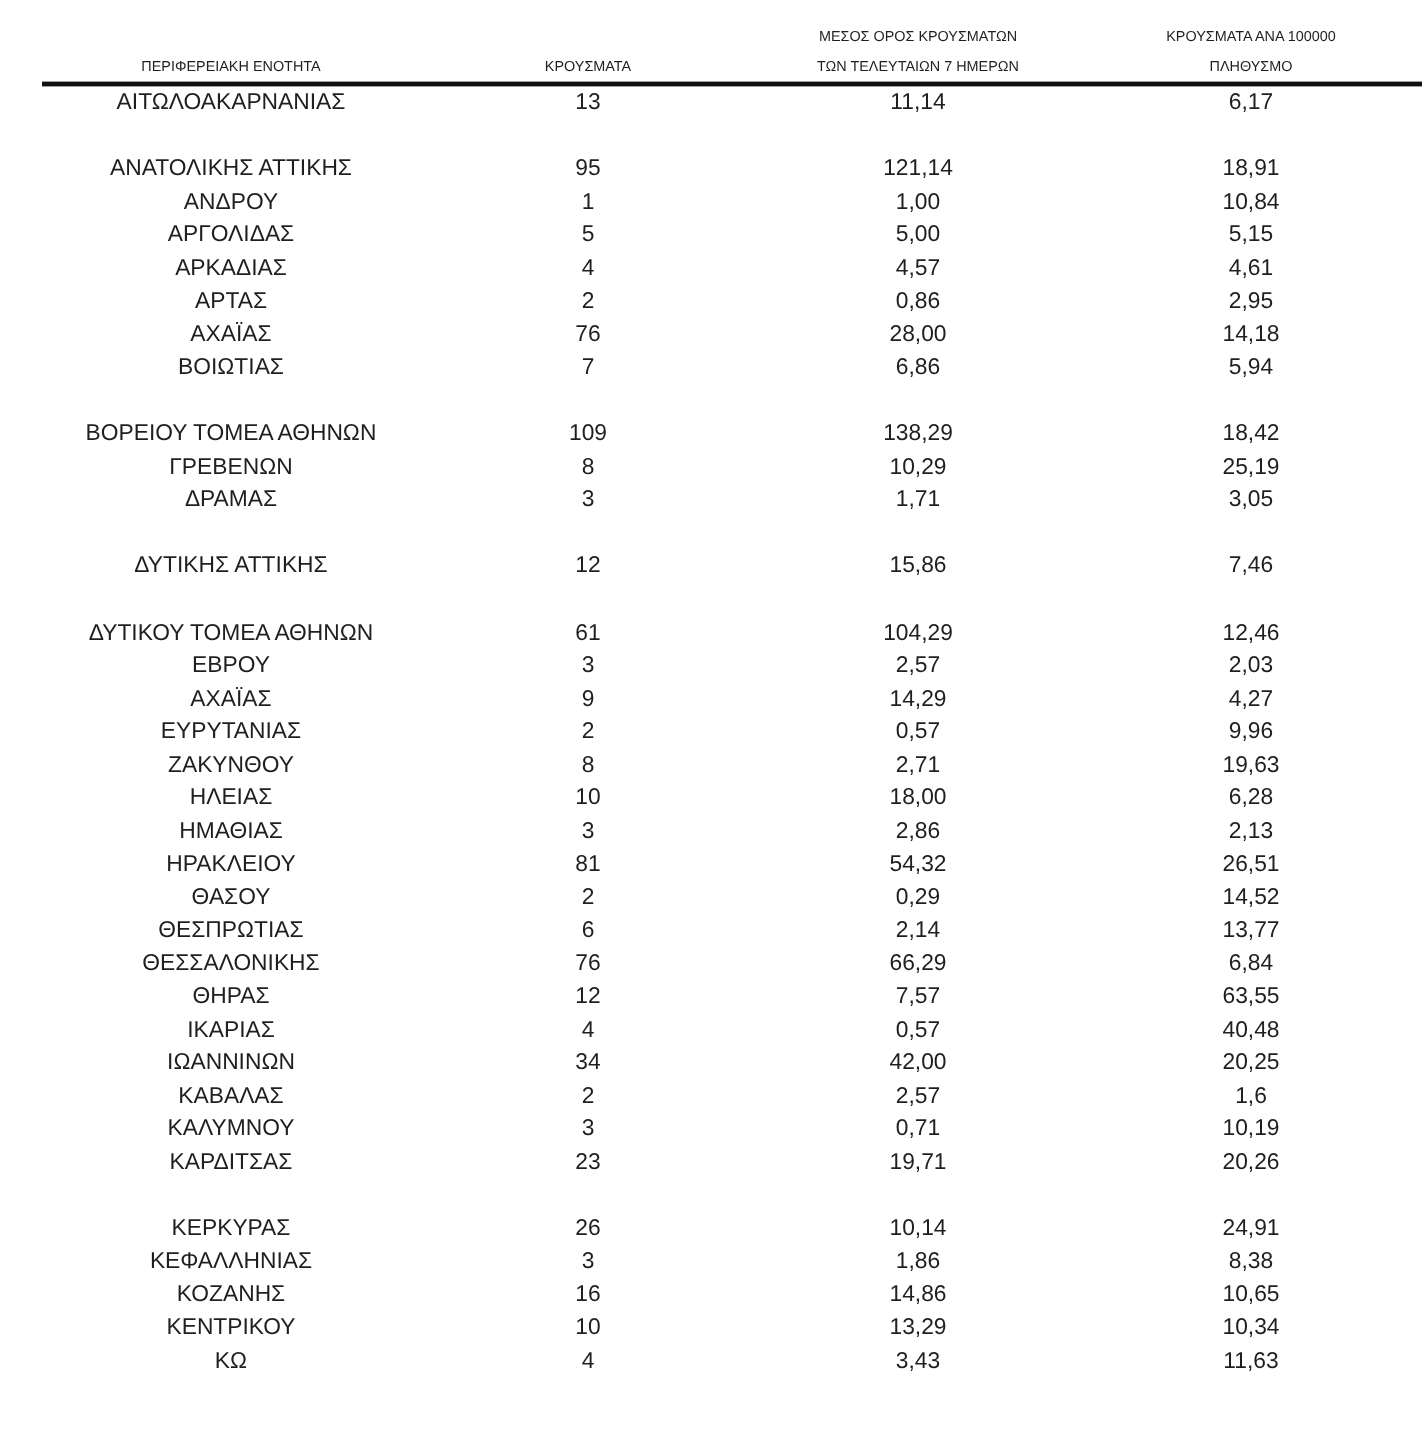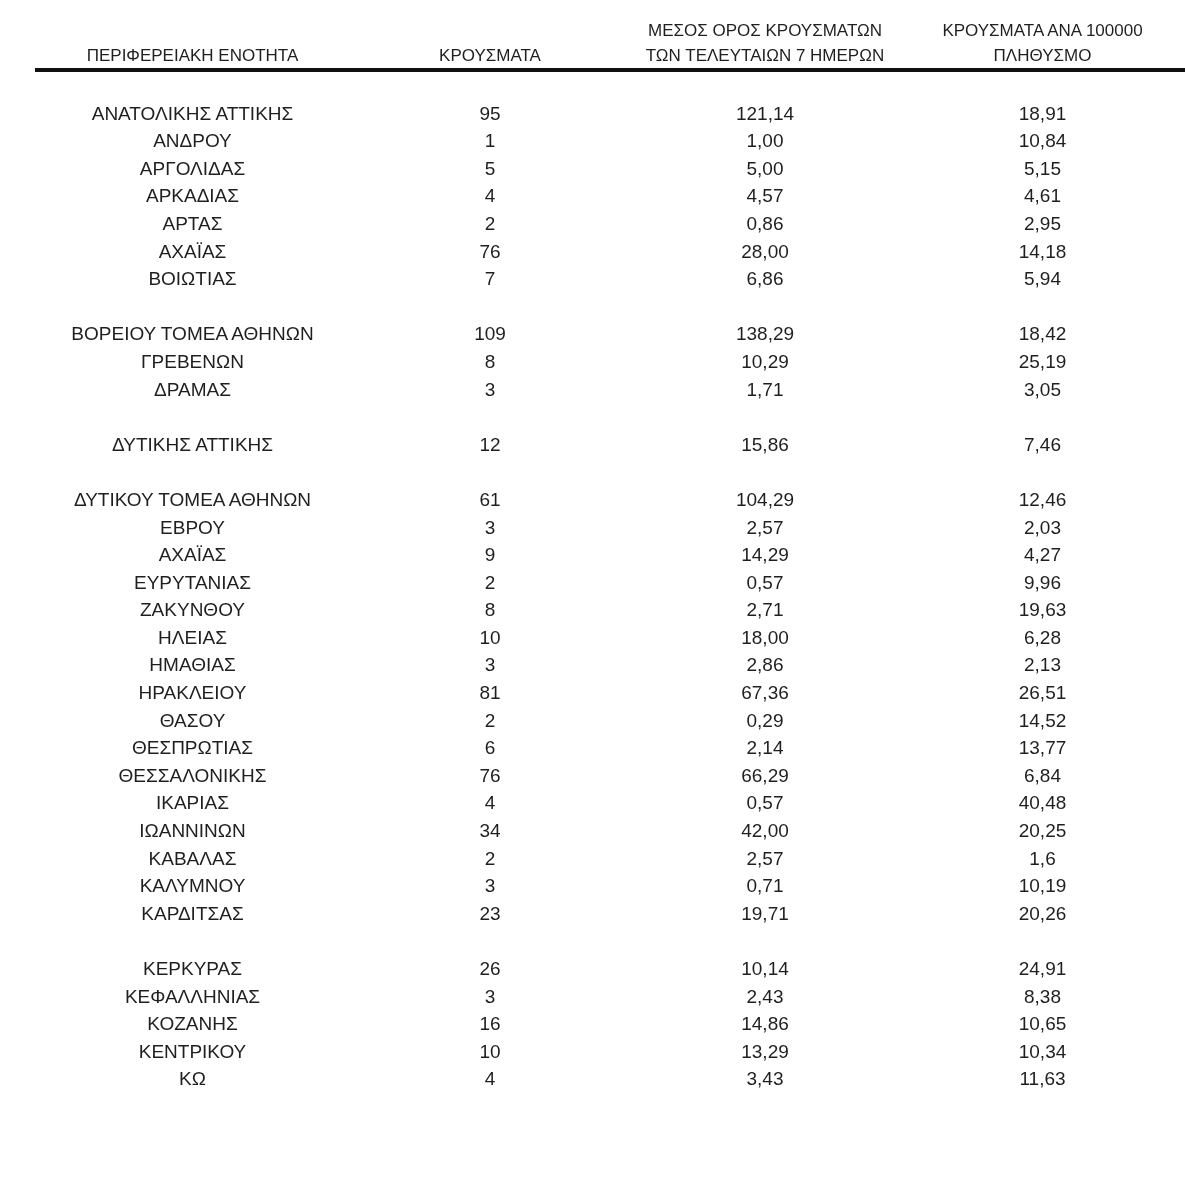--- a/index.html
+++ b/index.html
@@ -27,21 +27,21 @@
     width: 1150px;
   }
   col.c1 { width: 315px; }
   col.c2 { width: 280px; }
   col.c3 { width: 270px; }
   col.c4 { width: 285px; }
   thead th {
     vertical-align: bottom;
     text-align: center;
     font-weight: normal;
-    font-size: 17px;
+    font-size: 12px;
     padding: 18px 0 0 0;
     border-bottom: 4px solid #111111;
   }
   thead th .hline {
     line-height: 25px;
     white-space: nowrap;
   }
   tbody td {
     height: 27.6px;
     padding: 0;
@@ -78,20 +78,26 @@
           <div class="hline">ΜΕΣΟΣ ΟΡΟΣ ΚΡΟΥΣΜΑΤΩΝ</div>
           <div class="hline">ΤΩΝ ΤΕΛΕΥΤΑΙΩΝ 7 ΗΜΕΡΩΝ</div>
         </th>
         <th>
           <div class="hline">ΚΡΟΥΣΜΑΤΑ ΑΝΑ 100000</div>
           <div class="hline">ΠΛΗΘΥΣΜΟ</div>
         </th>
       </tr>
     </thead>
     <tbody>
+        <tr>
+          <td>ΑΙΤΩΛΟΑΚΑΡΝΑΝΙΑΣ</td>
+          <td>13</td>
+          <td>11,14</td>
+          <td>6,17</td>
+        </tr>
         <tr class="spacer">
           <td colspan="4"></td>
         </tr>
         <tr>
           <td>ΑΝΑΤΟΛΙΚΗΣ ΑΤΤΙΚΗΣ</td>
           <td>95</td>
           <td>121,14</td>
           <td>18,91</td>
         </tr>
         <tr>
@@ -201,21 +207,21 @@
         </tr>
         <tr>
           <td>ΗΜΑΘΙΑΣ</td>
           <td>3</td>
           <td>2,86</td>
           <td>2,13</td>
         </tr>
         <tr>
           <td>ΗΡΑΚΛΕΙΟΥ</td>
           <td>81</td>
-          <td>67,36</td>
+          <td>54,32</td>
           <td>26,51</td>
         </tr>
         <tr>
           <td>ΘΑΣΟΥ</td>
           <td>2</td>
           <td>0,29</td>
           <td>14,52</td>
         </tr>
         <tr>
           <td>ΘΕΣΠΡΩΤΙΑΣ</td>
@@ -223,20 +229,26 @@
           <td>2,14</td>
           <td>13,77</td>
         </tr>
         <tr>
           <td>ΘΕΣΣΑΛΟΝΙΚΗΣ</td>
           <td>76</td>
           <td>66,29</td>
           <td>6,84</td>
         </tr>
         <tr>
+          <td>ΘΗΡΑΣ</td>
+          <td>12</td>
+          <td>7,57</td>
+          <td>63,55</td>
+        </tr>
+        <tr>
           <td>ΙΚΑΡΙΑΣ</td>
           <td>4</td>
           <td>0,57</td>
           <td>40,48</td>
         </tr>
         <tr>
           <td>ΙΩΑΝΝΙΝΩΝ</td>
           <td>34</td>
           <td>42,00</td>
           <td>20,25</td>
@@ -264,21 +276,21 @@
         </tr>
         <tr>
           <td>ΚΕΡΚΥΡΑΣ</td>
           <td>26</td>
           <td>10,14</td>
           <td>24,91</td>
         </tr>
         <tr>
           <td>ΚΕΦΑΛΛΗΝΙΑΣ</td>
           <td>3</td>
-          <td>2,43</td>
+          <td>1,86</td>
           <td>8,38</td>
         </tr>
         <tr>
           <td>ΚΟΖΑΝΗΣ</td>
           <td>16</td>
           <td>14,86</td>
           <td>10,65</td>
         </tr>
         <tr>
           <td>ΚΕΝΤΡΙΚΟΥ</td>

